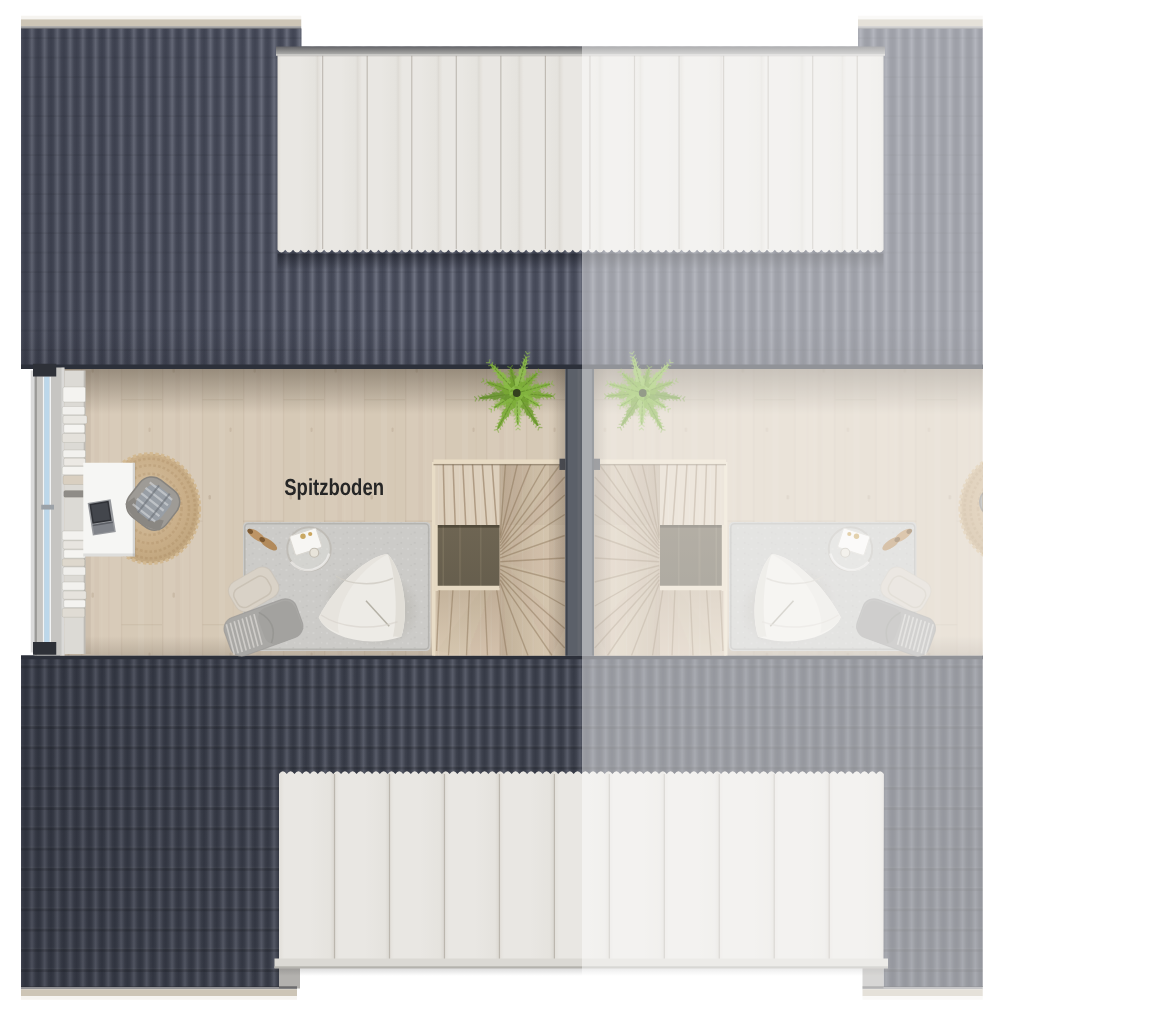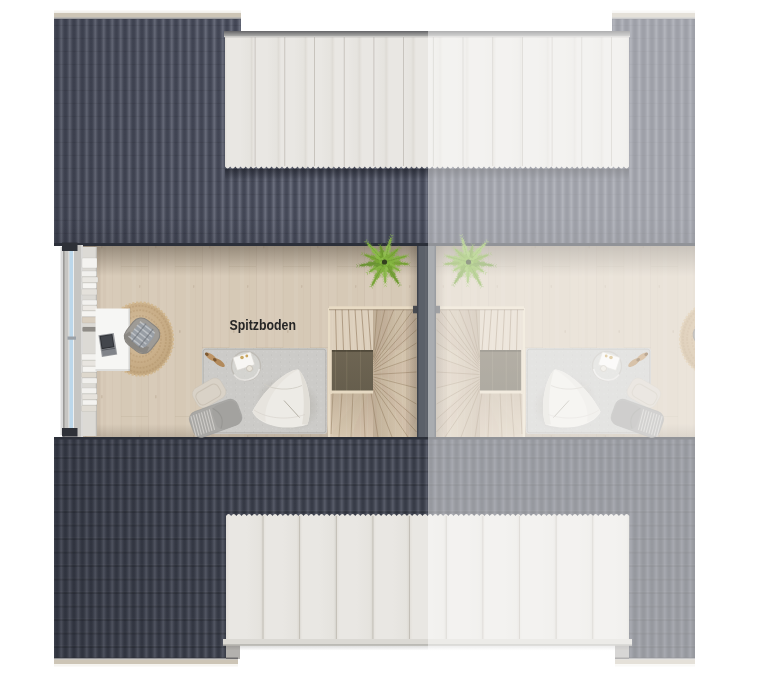--- a/index.html
+++ b/index.html
@@ -1,14 +1,14 @@
 <!DOCTYPE html>
 <html><head><meta charset="utf-8"><style>
 html,body{margin:0;padding:0;background:#fff;}
-#plan{position:relative;width:655px;height:681px;background:#fff;font-family:"Liberation Sans",sans-serif;overflow:hidden;padding-left:40px;}
+#plan{position:relative;width:655px;height:681px;background:#fff;font-family:"Liberation Sans",sans-serif;overflow:hidden;}
 </style></head><body>
 <div id="plan">
 <svg width="775" height="681" viewBox="0 0 775 681">
 <defs>
 <linearGradient id="ribg" x1="0" y1="0" x2="1" y2="0">
           <stop offset="0" stop-color="#444857"></stop>
           <stop offset="0.2" stop-color="#4b4f5e"></stop>
           <stop offset="0.5" stop-color="#6e7281"></stop>
           <stop offset="0.8" stop-color="#4b4f5e"></stop>
           <stop offset="1" stop-color="#444857"></stop>

